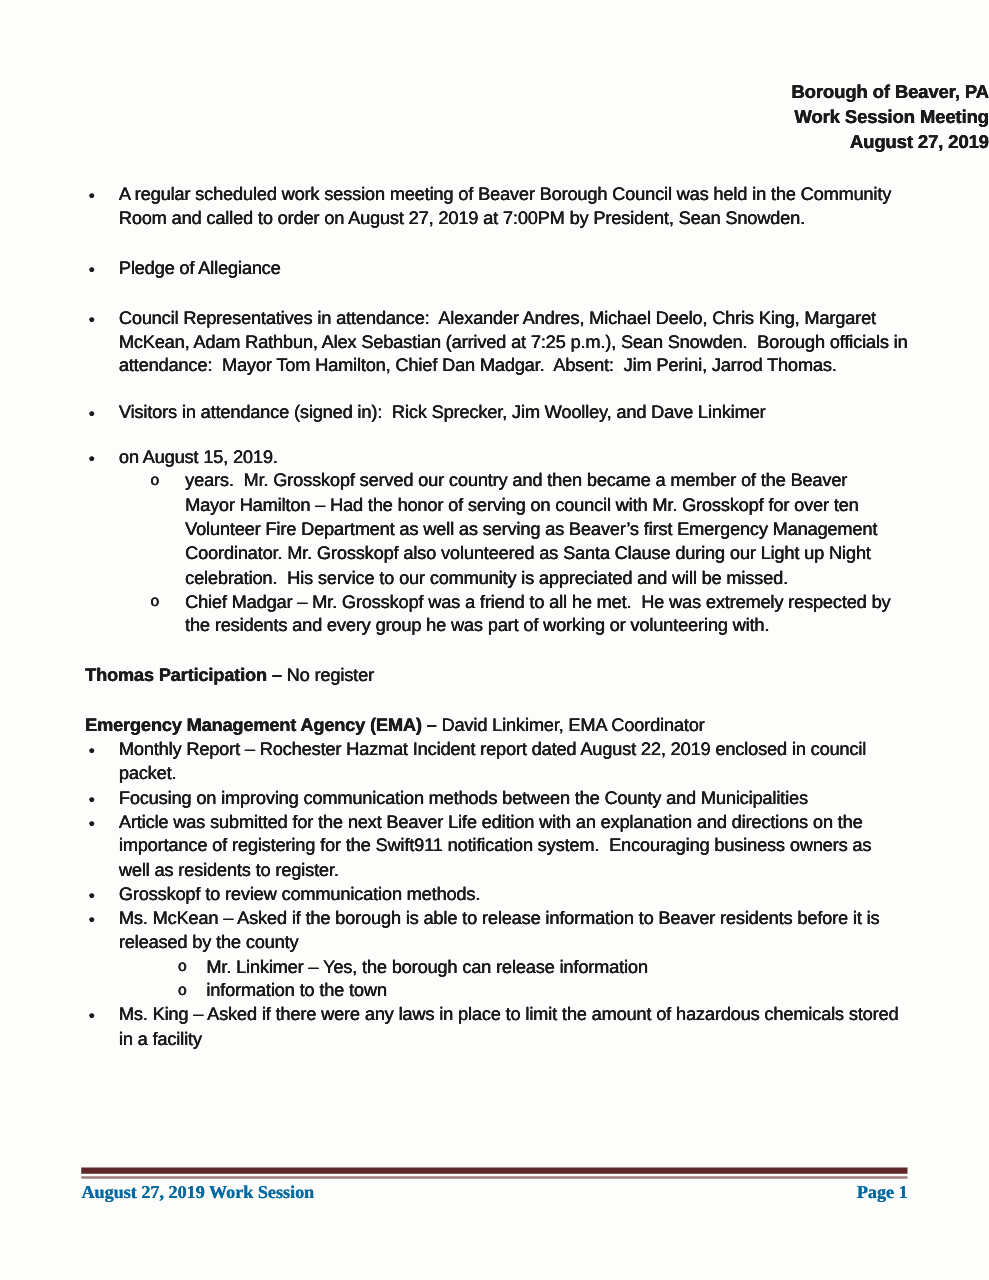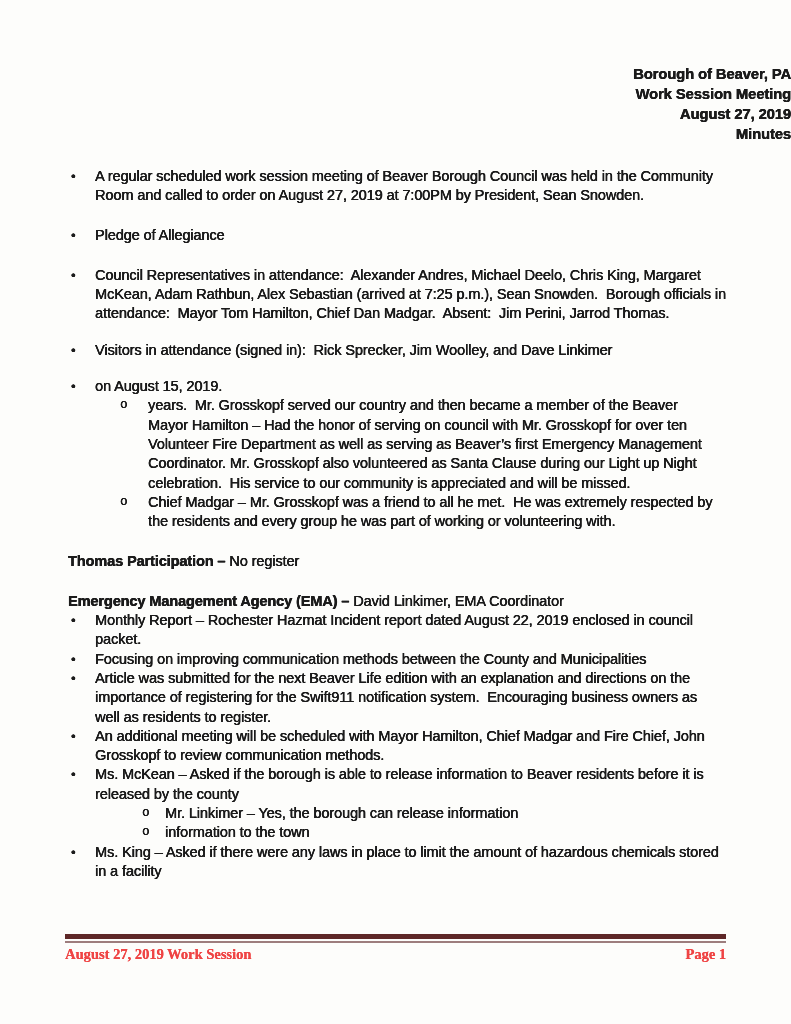--- a/index.html
+++ b/index.html
@@ -33,34 +33,33 @@
   .mk.circle{font-family:"Liberation Mono", monospace;font-size:12.5px;}
   .gap-title{margin-top:23px;}
   .gap-lg{margin-top:20.5px;}
   .gap-md{margin-top:17px;}
   .footer{position:absolute;left:65px;top:934px;width:661px;}
   .rule-thick{height:5px;background:#5e2727;}
   .rule-thin{height:2px;background:#9d7d7d;margin-top:2px;}
   .footer-text{
     display:flex;justify-content:space-between;margin-top:3px;
     font-family:"Liberation Serif", serif;font-weight:700;font-size:14.5px;
-    line-height:17px;color:#ef4444;
+    line-height:17px;color:#0369a1;
     text-shadow:0.3px 0 0 currentColor;
   }
 </style>
 </head>
 <body>
 
 <div class="page" style="background: rgb(253, 253, 251); color: rgb(27, 27, 27);">
   <div class="doc" id="doc">
       <div class="title">
         <div class="ln">Borough of Beaver, PA</div>
         <div class="ln">Work Session Meeting</div>
         <div class="ln">August 27, 2019</div>
-        <div class="ln">Minutes</div>
       </div>
       <div class="b1 gap-title">
         <span class="mk">•</span>
         <div class="ln">A regular scheduled work session meeting of Beaver Borough Council was held in the Community</div>
         <div class="ln">Room and called to order on August 27, 2019 at 7:00PM by President, Sean Snowden.</div>
       </div>
       <div class="b1 gap-lg">
         <span class="mk">•</span>
         <div class="ln">Pledge of Allegiance</div>
       </div>
@@ -107,21 +106,20 @@
         <div class="ln">Focusing on improving communication methods between the County and Municipalities</div>
       </div>
       <div class="b1">
         <span class="mk">•</span>
         <div class="ln">Article was submitted for the next Beaver Life edition with an explanation and directions on the</div>
         <div class="ln">importance of registering for the Swift911 notification system.  Encouraging business owners as</div>
         <div class="ln">well as residents to register.</div>
       </div>
       <div class="b1">
         <span class="mk">•</span>
-        <div class="ln">An additional meeting will be scheduled with Mayor Hamilton, Chief Madgar and Fire Chief, John</div>
         <div class="ln">Grosskopf to review communication methods.</div>
       </div>
       <div class="b1">
         <span class="mk">•</span>
         <div class="ln">Ms. McKean – Asked if the borough is able to release information to Beaver residents before it is</div>
         <div class="ln">released by the county</div>
       </div>
       <div class="b2b">
         <span class="mk circle">o</span>
         <div class="ln">Mr. Linkimer – Yes, the borough can release information</div>

